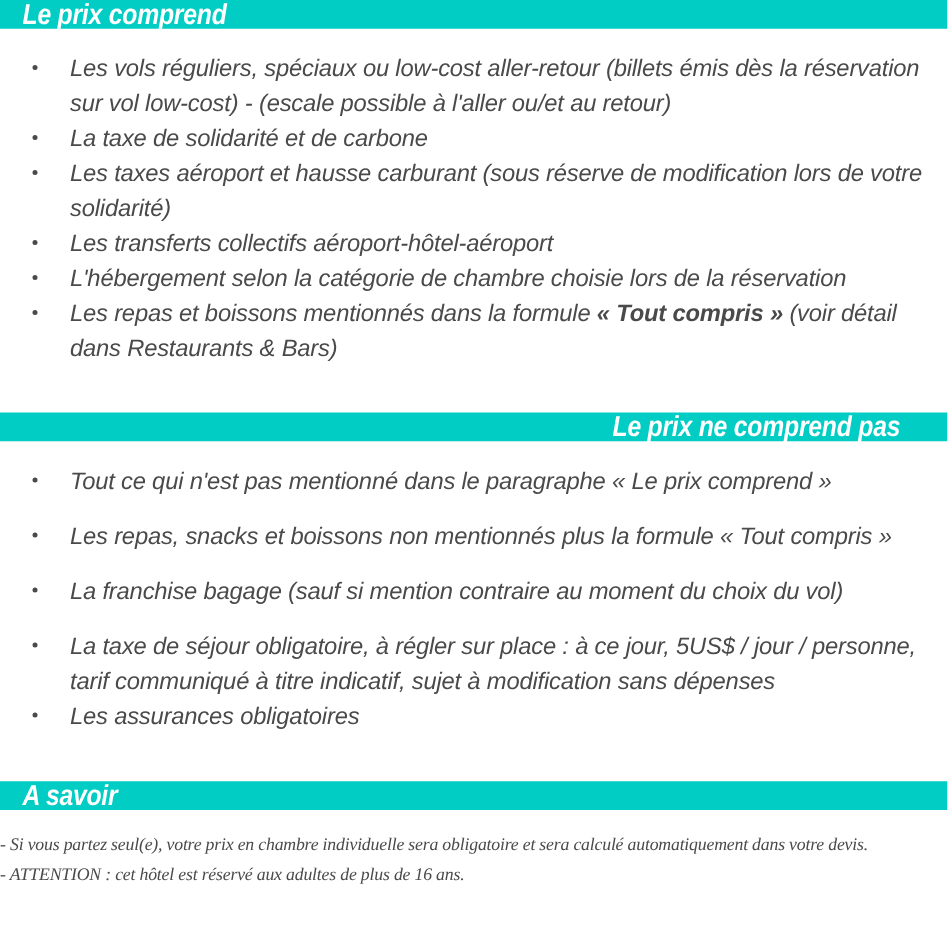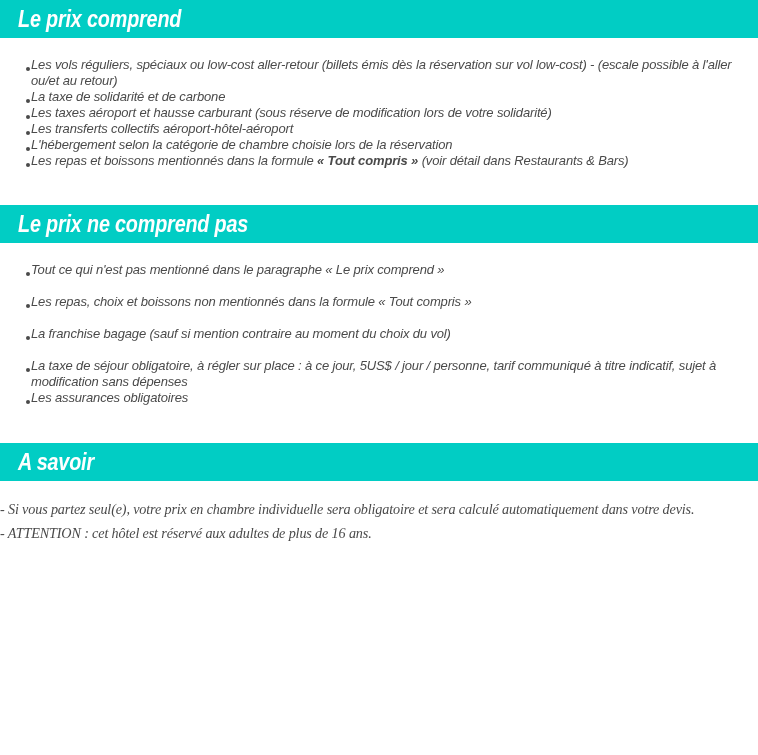--- a/index.html
+++ b/index.html
@@ -12,21 +12,21 @@
     height: 755px;
     font-family: "Liberation Sans", "DejaVu Sans", sans-serif;
     color: #4a4a4a;
     overflow: hidden;
     position: relative;
   }
 
   
   .band {
     background: #01cdc4;
-    height: 38px;
+    height: 23px;
     display: flex;
     align-items: center;
     padding: 0 0 0 18px;
     box-sizing: border-box;
   }
   .band-title {
     color: #ffffff;
     font-style: italic;
     font-weight: 700;
     font-size: 23px;
@@ -42,24 +42,24 @@
     padding: 0;
     margin: 0;
   }
   ul.items {
     list-style: none;
     margin: 0;
     padding: 0;
   }
   li.item {
     position: relative;
-    padding-left: 31px;
+    padding-left: 56px;
     font-style: italic;
-    font-size: 13px;
-    line-height: 16px;
+    font-size: 19px;
+    line-height: 28px;
     color: #4a4a4a;
     letter-spacing: -0.15px;
   }
   li.item::before {
     content: "";
     position: absolute;
     left: 26px;
     top: 10px;
     width: 4px;
     height: 4px;
@@ -108,27 +108,27 @@
       <li class="item">Les transferts collectifs aéroport-hôtel-aéroport</li>
       <li class="item">L'hébergement selon la catégorie de chambre choisie lors de la réservation</li>
       <li class="item"><span>Les repas et boissons mentionnés dans la formule </span><b>« Tout compris »</b><span> (voir détail dans Restaurants &amp; Bars)</span></li>
     </ul>
   </div>
 </div>
 
 <div class="spacer-1"></div>
 
 <div>
-  <div class="band" style="background: rgb(1, 205, 196);">
+  <div class="band" style="background: rgb(1, 205, 196); justify-content: flex-end;">
     <span class="band-title">Le prix ne comprend pas</span>
   </div>
   <div class="section-body pad-2">
     <ul class="items">
       <li class="item">Tout ce qui n'est pas mentionné dans le paragraphe « Le prix comprend »</li>
-      <li class="item gap-before">Les repas, choix et boissons non mentionnés dans la formule « Tout compris »</li>
+      <li class="item gap-before">Les repas, snacks et boissons non mentionnés plus la formule « Tout compris »</li>
       <li class="item gap-before">La franchise bagage (sauf si mention contraire au moment du choix du vol)</li>
       <li class="item gap-before">La taxe de séjour obligatoire, à régler sur place : à ce jour, 5US$ / jour / personne, tarif communiqué à titre indicatif, sujet à modification sans dépenses</li>
       <li class="item">Les assurances obligatoires</li>
     </ul>
   </div>
 </div>
 
 <div class="spacer-2"></div>
 
 <div>

